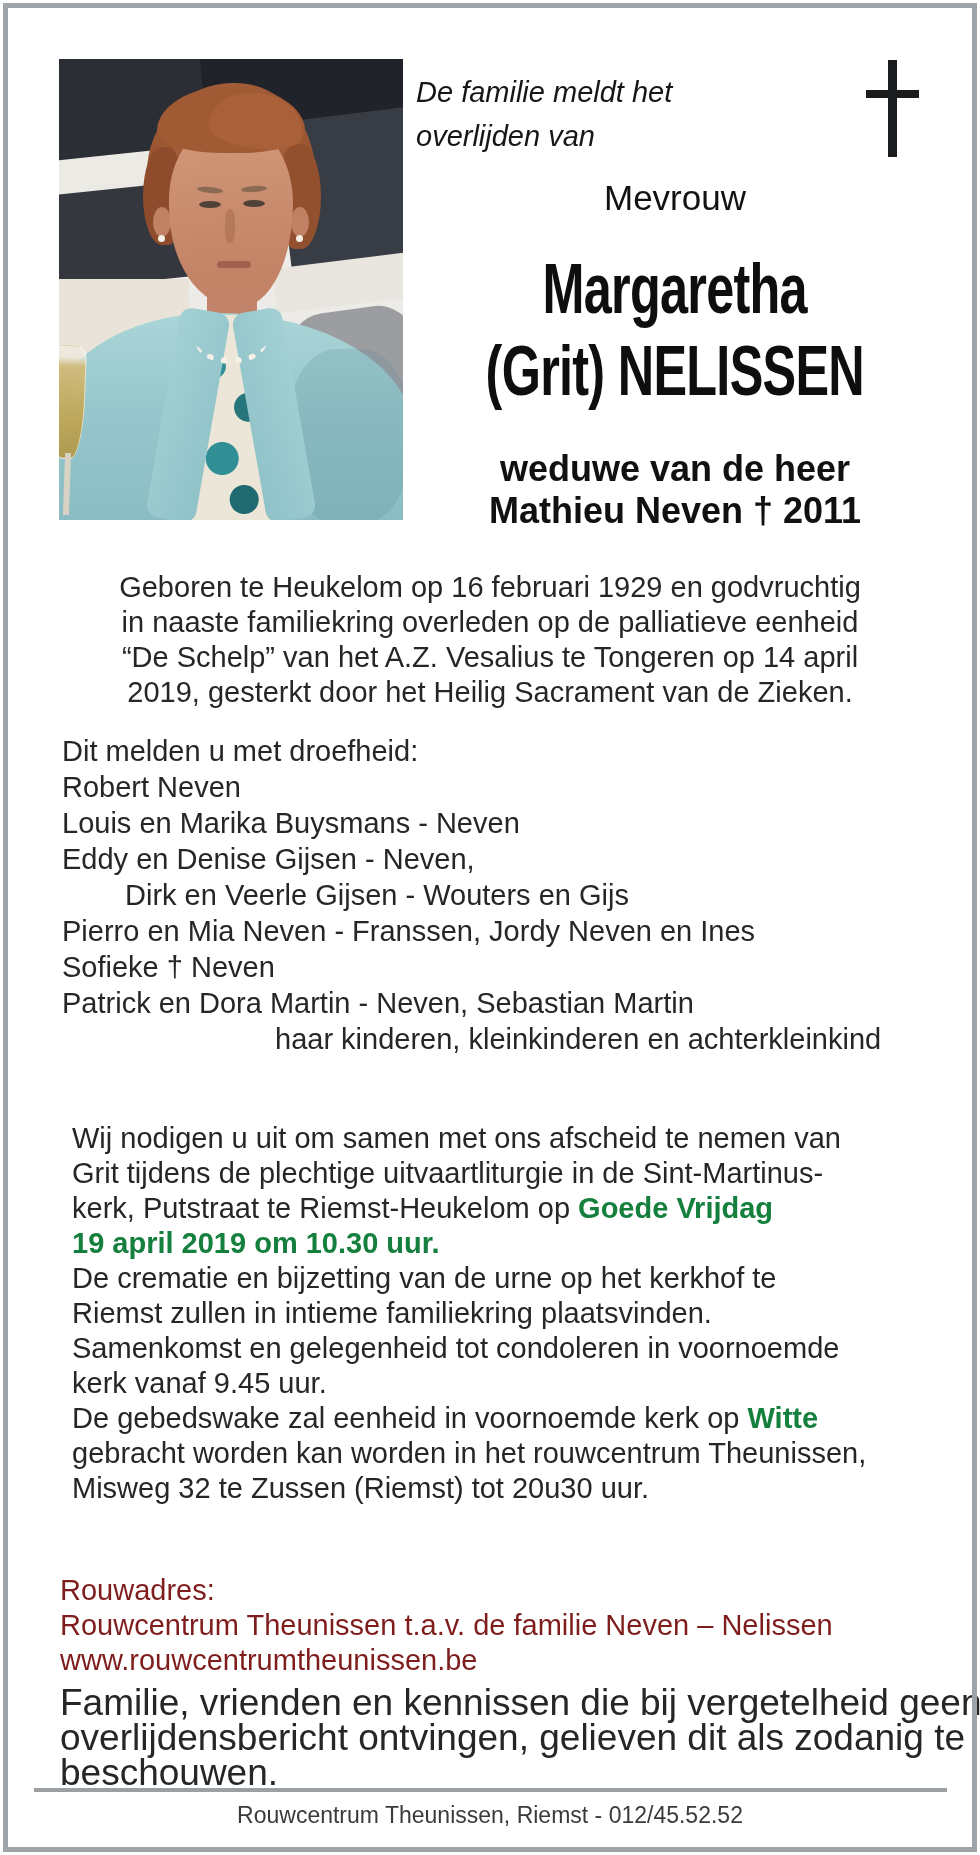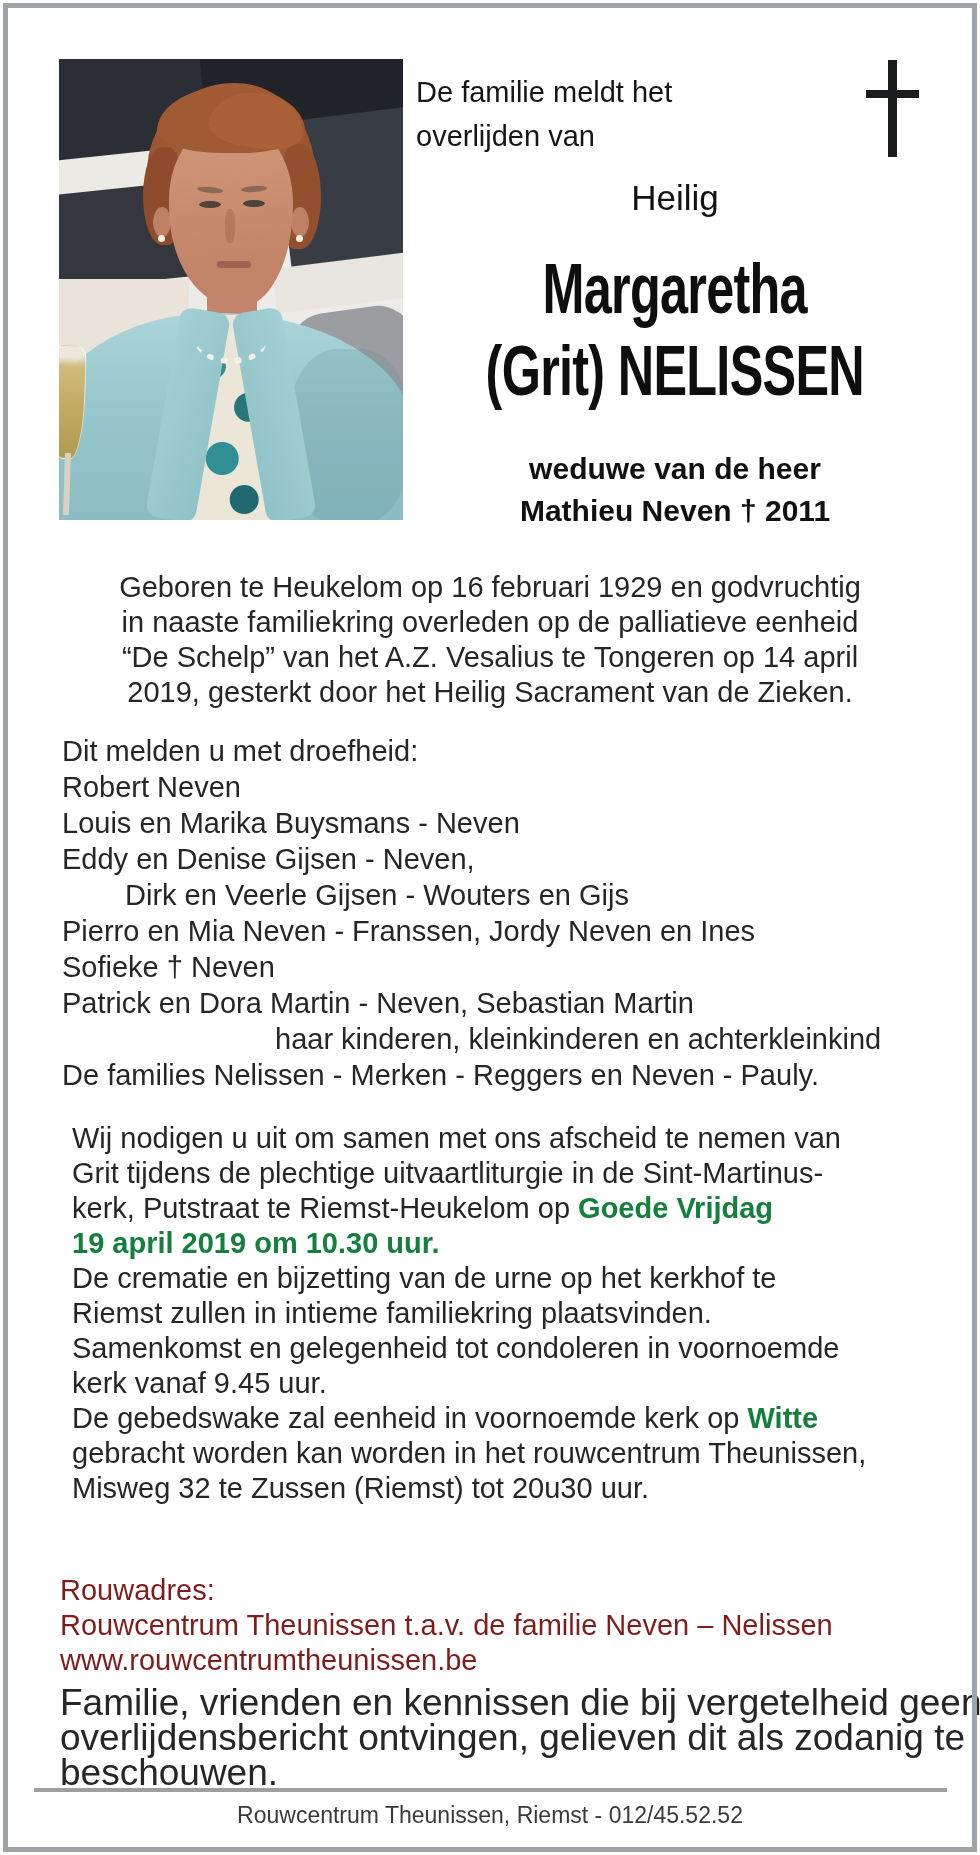--- a/index.html
+++ b/index.html
@@ -51,26 +51,26 @@
      background:linear-gradient(180deg,rgba(238,233,222,.95) 0%,rgba(238,233,222,.75) 10%,#cfbc7e 18%,#bfa95f 60%,#ae9a50 100%);
      border-radius:30% 30% 38% 38%/12% 12% 55% 55%;border:1px solid rgba(255,255,255,.6);transform:rotate(2deg);}
   .ph-stem{left:5px;top:394px;width:6px;height:62px;background:#d8d2c4;z-index:7;transform:rotate(2deg);}
 
   
   .cross{position:absolute;left:866px;top:60px;width:53px;height:97px;}
   .cross .cv{position:absolute;left:22px;top:0;width:9px;height:97px;background:#1b1c1e;}
   .cross .ch{position:absolute;left:0;top:30px;width:53px;height:8px;background:#1b1c1e;}
 
   
-  .ann{position:absolute;left:416px;top:70px;width:420px;font-size:29px;line-height:44px;color:#161616;}
+  .ann{position:absolute;left:416px;top:70px;width:420px;font-style:italic;font-size:29px;line-height:44px;color:#161616;}
   .rightcol{position:absolute;left:408px;width:534px;text-align:center;color:#121212;}
   .salut{top:178px;font-size:35px;line-height:40px;}
   .name{top:248px;font-weight:700;font-size:70px;line-height:82px;letter-spacing:-1px;color:#0e0e0e;}
   .name .cond{display:inline-block;transform:scaleX(0.72);transform-origin:50% 50%;white-space:nowrap;}
-  .widow{top:448px;font-weight:700;font-size:30px;line-height:42px;color:#111;}
+  .widow{top:448px;font-weight:700;font-size:36px;line-height:42px;color:#111;}
   .intro{position:absolute;left:40px;top:570px;width:900px;text-align:center;font-size:29px;line-height:35px;color:#262626;}
   .family{position:absolute;left:62px;top:733px;width:880px;font-size:29px;line-height:36px;color:#262626;}
   .invite{position:absolute;left:72px;top:1121px;width:890px;font-size:29px;line-height:35px;color:#262626;}
   .rouw{position:absolute;left:60px;top:1573px;width:890px;font-size:29px;line-height:35px;color:#7f1d1d;}
   .closing{position:absolute;left:60px;top:1685px;width:890px;font-size:37px;line-height:35px;color:#262626;}
   .tline{white-space:nowrap;}
   .b{font-weight:700;color:#15803d;}
   .rule{position:absolute;left:34px;top:1788px;width:913px;height:4px;background:#9b9fa2;}
   .footer{position:absolute;left:0;top:1800px;width:980px;text-align:center;font-size:23px;line-height:30px;color:#3a3a3a;}
 </style>
@@ -120,21 +120,21 @@
   <div class="cross">
     <div class="cv"></div>
     <div class="ch"></div>
   </div>
 
   <div class="ann">
     <div class="tline">De familie meldt het</div>
     <div class="tline">overlijden van</div>
   </div>
 
-  <div class="rightcol salut">Heilig</div>
+  <div class="rightcol salut">Mevrouw</div>
 
   <div class="rightcol name">
     <div class="tline"><span class="cond">Margaretha</span></div>
     <div class="tline"><span class="cond">(Grit) NELISSEN</span></div>
   </div>
 
   <div class="rightcol widow">
     <div class="tline">weduwe van de heer</div>
     <div class="tline">Mathieu Neven † 2011</div>
   </div>
@@ -149,21 +149,20 @@
   <div class="family">
       <div class="tline"><span>Dit melden u met droefheid:</span></div>
       <div class="tline"><span>Robert Neven</span></div>
       <div class="tline"><span>Louis en Marika Buysmans - Neven</span></div>
       <div class="tline"><span>Eddy en Denise Gijsen - Neven,</span></div>
       <div class="tline" style="padding-left: 63px;"><span>Dirk en Veerle Gijsen - Wouters en Gijs</span></div>
       <div class="tline"><span>Pierro en Mia Neven - Franssen, Jordy Neven en Ines</span></div>
       <div class="tline"><span>Sofieke † Neven</span></div>
       <div class="tline"><span>Patrick en Dora Martin - Neven, Sebastian Martin</span></div>
       <div class="tline" style="padding-left: 213px;"><span>haar kinderen, kleinkinderen en achterkleinkind</span></div>
-      <div class="tline"><span>De families Nelissen - Merken - Reggers en Neven - Pauly.</span></div>
     </div>
 
   <div class="invite">
       <div class="tline"><span>Wij nodigen u uit om samen met ons afscheid te nemen van</span></div>
       <div class="tline"><span>Grit tijdens de plechtige uitvaartliturgie in de Sint-Martinus-</span></div>
       <div class="tline"><span>kerk, Putstraat te Riemst-Heukelom op </span><span class="b">Goede Vrijdag</span></div>
       <div class="tline"><span class="b">19 april 2019 om 10.30 uur.</span></div>
       <div class="tline"><span>De crematie en bijzetting van de urne op het kerkhof te</span></div>
       <div class="tline"><span>Riemst zullen in intieme familiekring plaatsvinden.</span></div>
       <div class="tline"><span>Samenkomst en gelegenheid tot condoleren in voornoemde</span></div>

